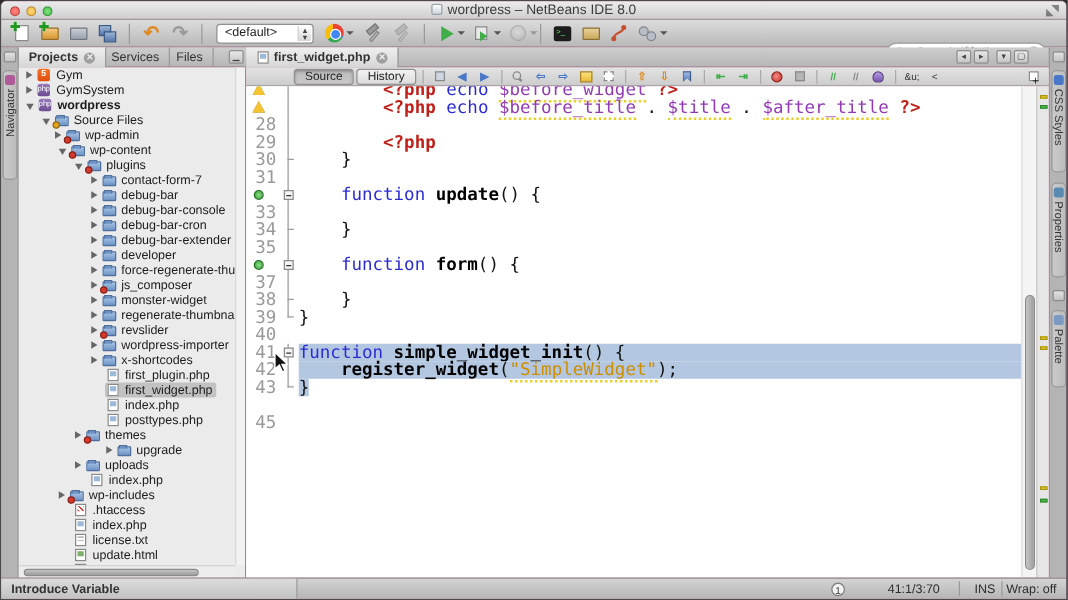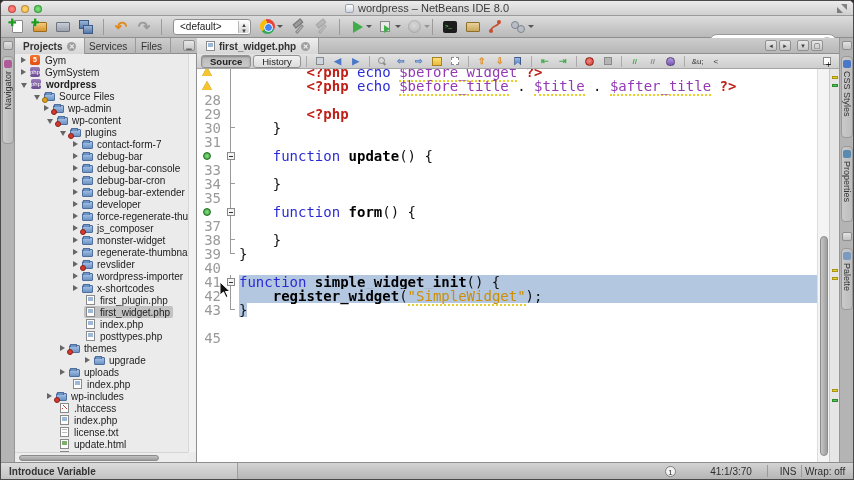--- a/index.html
+++ b/index.html
@@ -89,21 +89,21 @@
   .htmlfile:before { background:#7fb069; }
   .prj5 { position:absolute; left:0; top:0; width:10px; height:10px; background:linear-gradient(#f4742b,#e34c0e); border-radius:2px; color:#fff; font-size:7px; font-weight:bold; text-align:center; line-height:10px; }
   .prjphp { position:absolute; left:0; top:0; width:10px; height:10px; background:linear-gradient(#9a7ab8,#6b4d91); border-radius:2px; color:#fff; font-size:6px; text-align:center; line-height:10px; }
   #tree-vscroll { position:absolute; right:0; top:0; width:8px; bottom:10px; background:#f2f2f2; border-left:1px solid #d8d8d8; }
   #tree-hscroll { position:absolute; left:0; right:8px; bottom:0; height:10px; background:#ededed; border-top:1px solid #d4d4d4; }
   #tree-hthumb { position:absolute; left:4px; top:2px; width:140px; height:6px; border-radius:3px; background:linear-gradient(#c2c2c2,#9e9e9e); border:0.5px solid #8b8b8b; }
 
   
   #ed-toolbar { position:absolute; left:196px; top:53px; right:14px; height:15px; background:linear-gradient(#e3e3e3,#cdcdcd); border-bottom:1px solid #a5a5a5; display:flex; align-items:center; padding-left:4px; gap:2px; }
   .svbtn { height:13px; font-size:9.5px; color:#222; border:1px solid #929292; border-radius:3px; padding:0 8px; line-height:11px; background:linear-gradient(#f2f2f2,#dcdcdc); }
-  .svbtn.pressed { background:linear-gradient(#b9b9b9,#cacaca); box-shadow:inset 0 1px 2px rgba(0,0,0,.3); font-weight:bold; }
+  .svbtn.pressed { background:linear-gradient(#b9b9b9,#cacaca); box-shadow:inset 0 1px 2px rgba(0,0,0,.3); font-weight:normal;margin-left:34px; }
   .esep { width:1px; height:11px; background:#aaa; margin:0 3px; }
   .eicon { width:16px; height:13px; display:flex; align-items:center; justify-content:center; font-size:9px; flex:none; position:relative; }
   .blue { color:#4a78c8; font-weight:bold; }
   .orange { color:#e08a1e; font-weight:bold; }
   .green { color:#3fae49; font-weight:bold; }
   .gray { color:#8a8a8a; font-weight:bold; }
   .reddot { width:9px; height:9px; border-radius:50%; background:radial-gradient(circle at 3px 3px,#f08a84,#d03428); border:1px solid #8e1f17; }
   .graysq { width:8px; height:8px; background:#b5b5b5; border:1px solid #8a8a8a; }
   .purpledb { width:9px; height:9px; border-radius:50% 50% 40% 40%; background:linear-gradient(#b49ae0,#7a58b4); border:1px solid #57407e; }
   .hilite { width:10px; height:9px; background:linear-gradient(#ffe27a,#e8b93a); border:1px solid #a8831f; }

